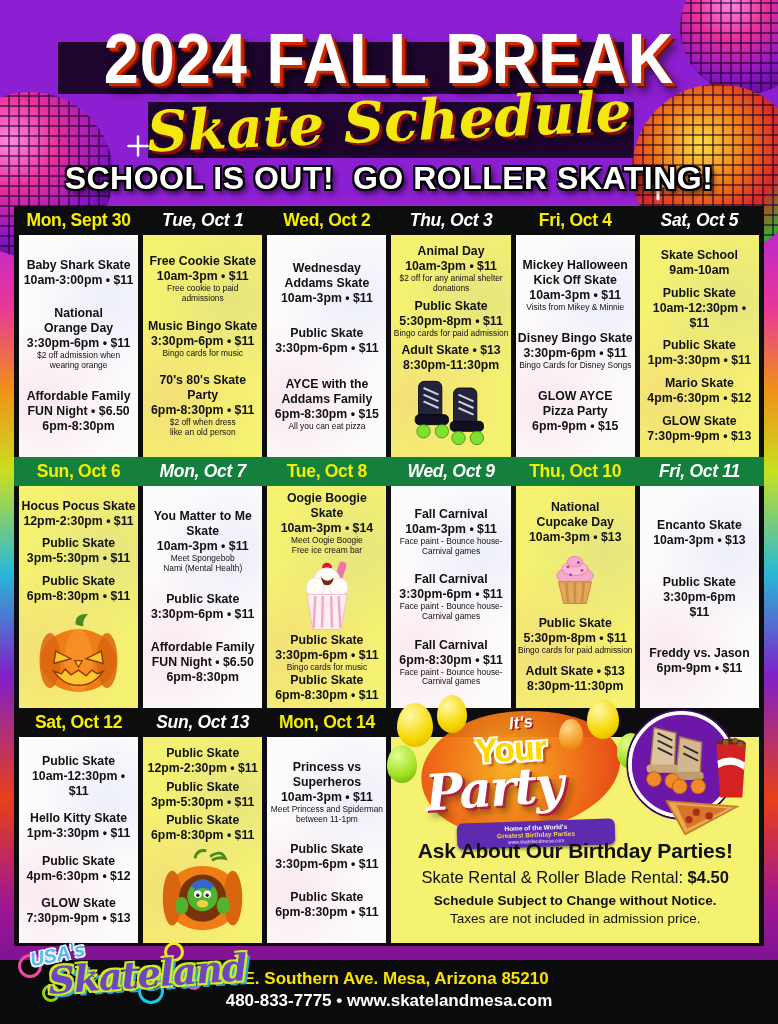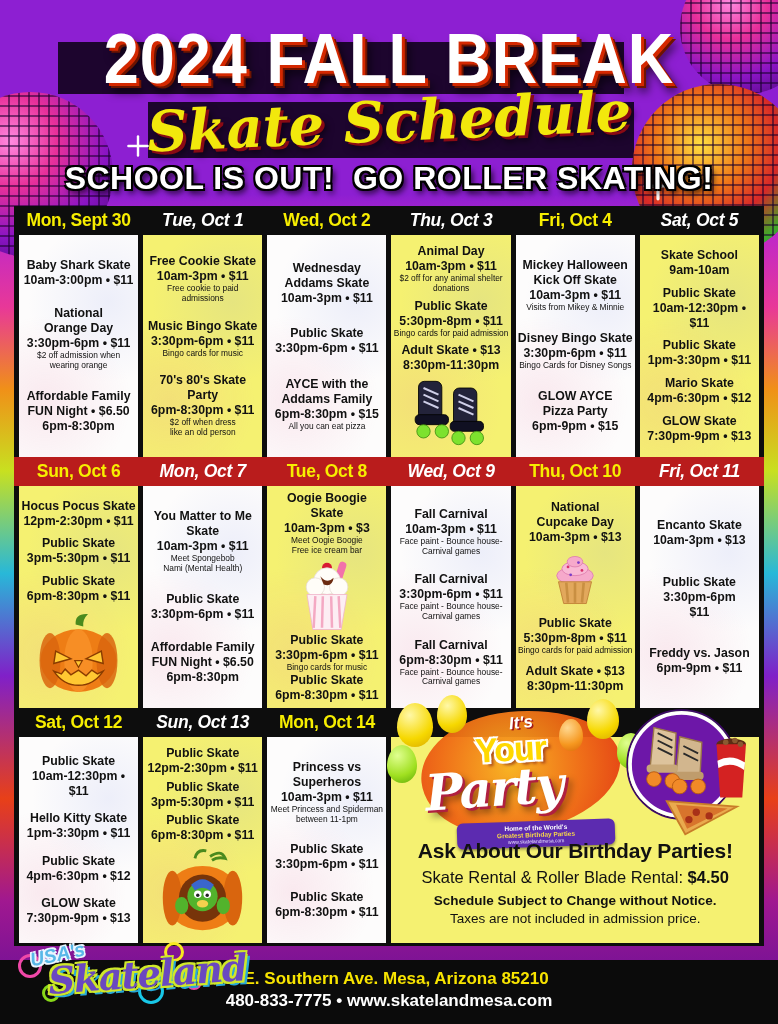--- a/index.html
+++ b/index.html
@@ -42,21 +42,21 @@
     font-family:"DejaVu Serif","Liberation Serif",serif;font-style:italic;font-weight:700;
     font-size:56px;color:#f2e80c;transform:rotate(-2.5deg);
     text-shadow:3px 3px 0 #8a0a14,5px 6px 7px rgba(0,0,0,.55);}
   .tagline{position:relative;z-index:2;margin:6px 0 0;text-align:center;white-space:pre;
     font-size:32px;font-weight:900;color:#fff;letter-spacing:.5px;
     text-shadow:-2px -2px 0 #000,2px -2px 0 #000,-2px 2px 0 #000,2px 2px 0 #000,3px 4px 6px #000;}
   
   .grid{position:relative;z-index:2;margin:0 14px;background:#0d0d0d;padding-bottom:3px;}
   .bar{display:grid;grid-template-columns:repeat(6,1fr);gap:5px;padding:0 5px;height:29px;align-items:center;}
   .bar-black{background:#0d0d0d;}
-  .bar-purple{background:#b91c1c;}
+  .bar-purple{background:#15803d;}
   .day-label{text-align:center;font-size:17.5px;font-weight:800;letter-spacing:-.3px;}
   .lab-yellow{color:#f7ee00;}
   .lab-white{color:#fff;font-style:italic;}
   .cells{display:grid;grid-template-columns:repeat(6,1fr);gap:5px;padding:0 5px;}
   .r12 .cell{min-height:212px;}
   .r3 .cell{min-height:196px;}
   .cell{position:relative;display:flex;flex-direction:column;align-items:center;justify-content:space-evenly;
     padding:5px 2px;text-align:center;overflow:hidden;}
   .cell::before{content:"";position:absolute;inset:0;pointer-events:none;
     background:
@@ -327,21 +327,21 @@
             </div>
             <div class="event">
               <div class="ev-title">Affordable Family
 FUN Night • $6.50</div>
               <div class="ev-time">6pm-8:30pm</div>
             </div>
           </div>
           <div class="cell cell-yellow">
             <div class="event">
               <div class="ev-title">Oogie Boogie Skate</div>
-              <div class="ev-time">10am-3pm • $3</div>
+              <div class="ev-time">10am-3pm • $14</div>
               <div class="ev-note">Meet Oogie Boogie
 Free ice cream bar</div>
             </div>
             <div class="cell-art"><svg viewBox="0 0 72 92" width="60" height="77">
                 <rect x="47" y="6" width="9" height="30" rx="4.5" fill="#f272aa" transform="rotate(18 51 21)"></rect>
                 <circle cx="36" cy="14" r="6" fill="#d81a34"></circle>
                 <circle cx="36" cy="30" r="16" fill="#fffdf8" stroke="#e8ddd8"></circle>
                 <circle cx="22" cy="37" r="11" fill="#fffdf8" stroke="#e8ddd8"></circle>
                 <circle cx="50" cy="37" r="11" fill="#fffdf8" stroke="#e8ddd8"></circle>
                 <path d="M28 24 q8 10 16 2 q-2 12 -12 8 Z" fill="#6b2a10"></path>

